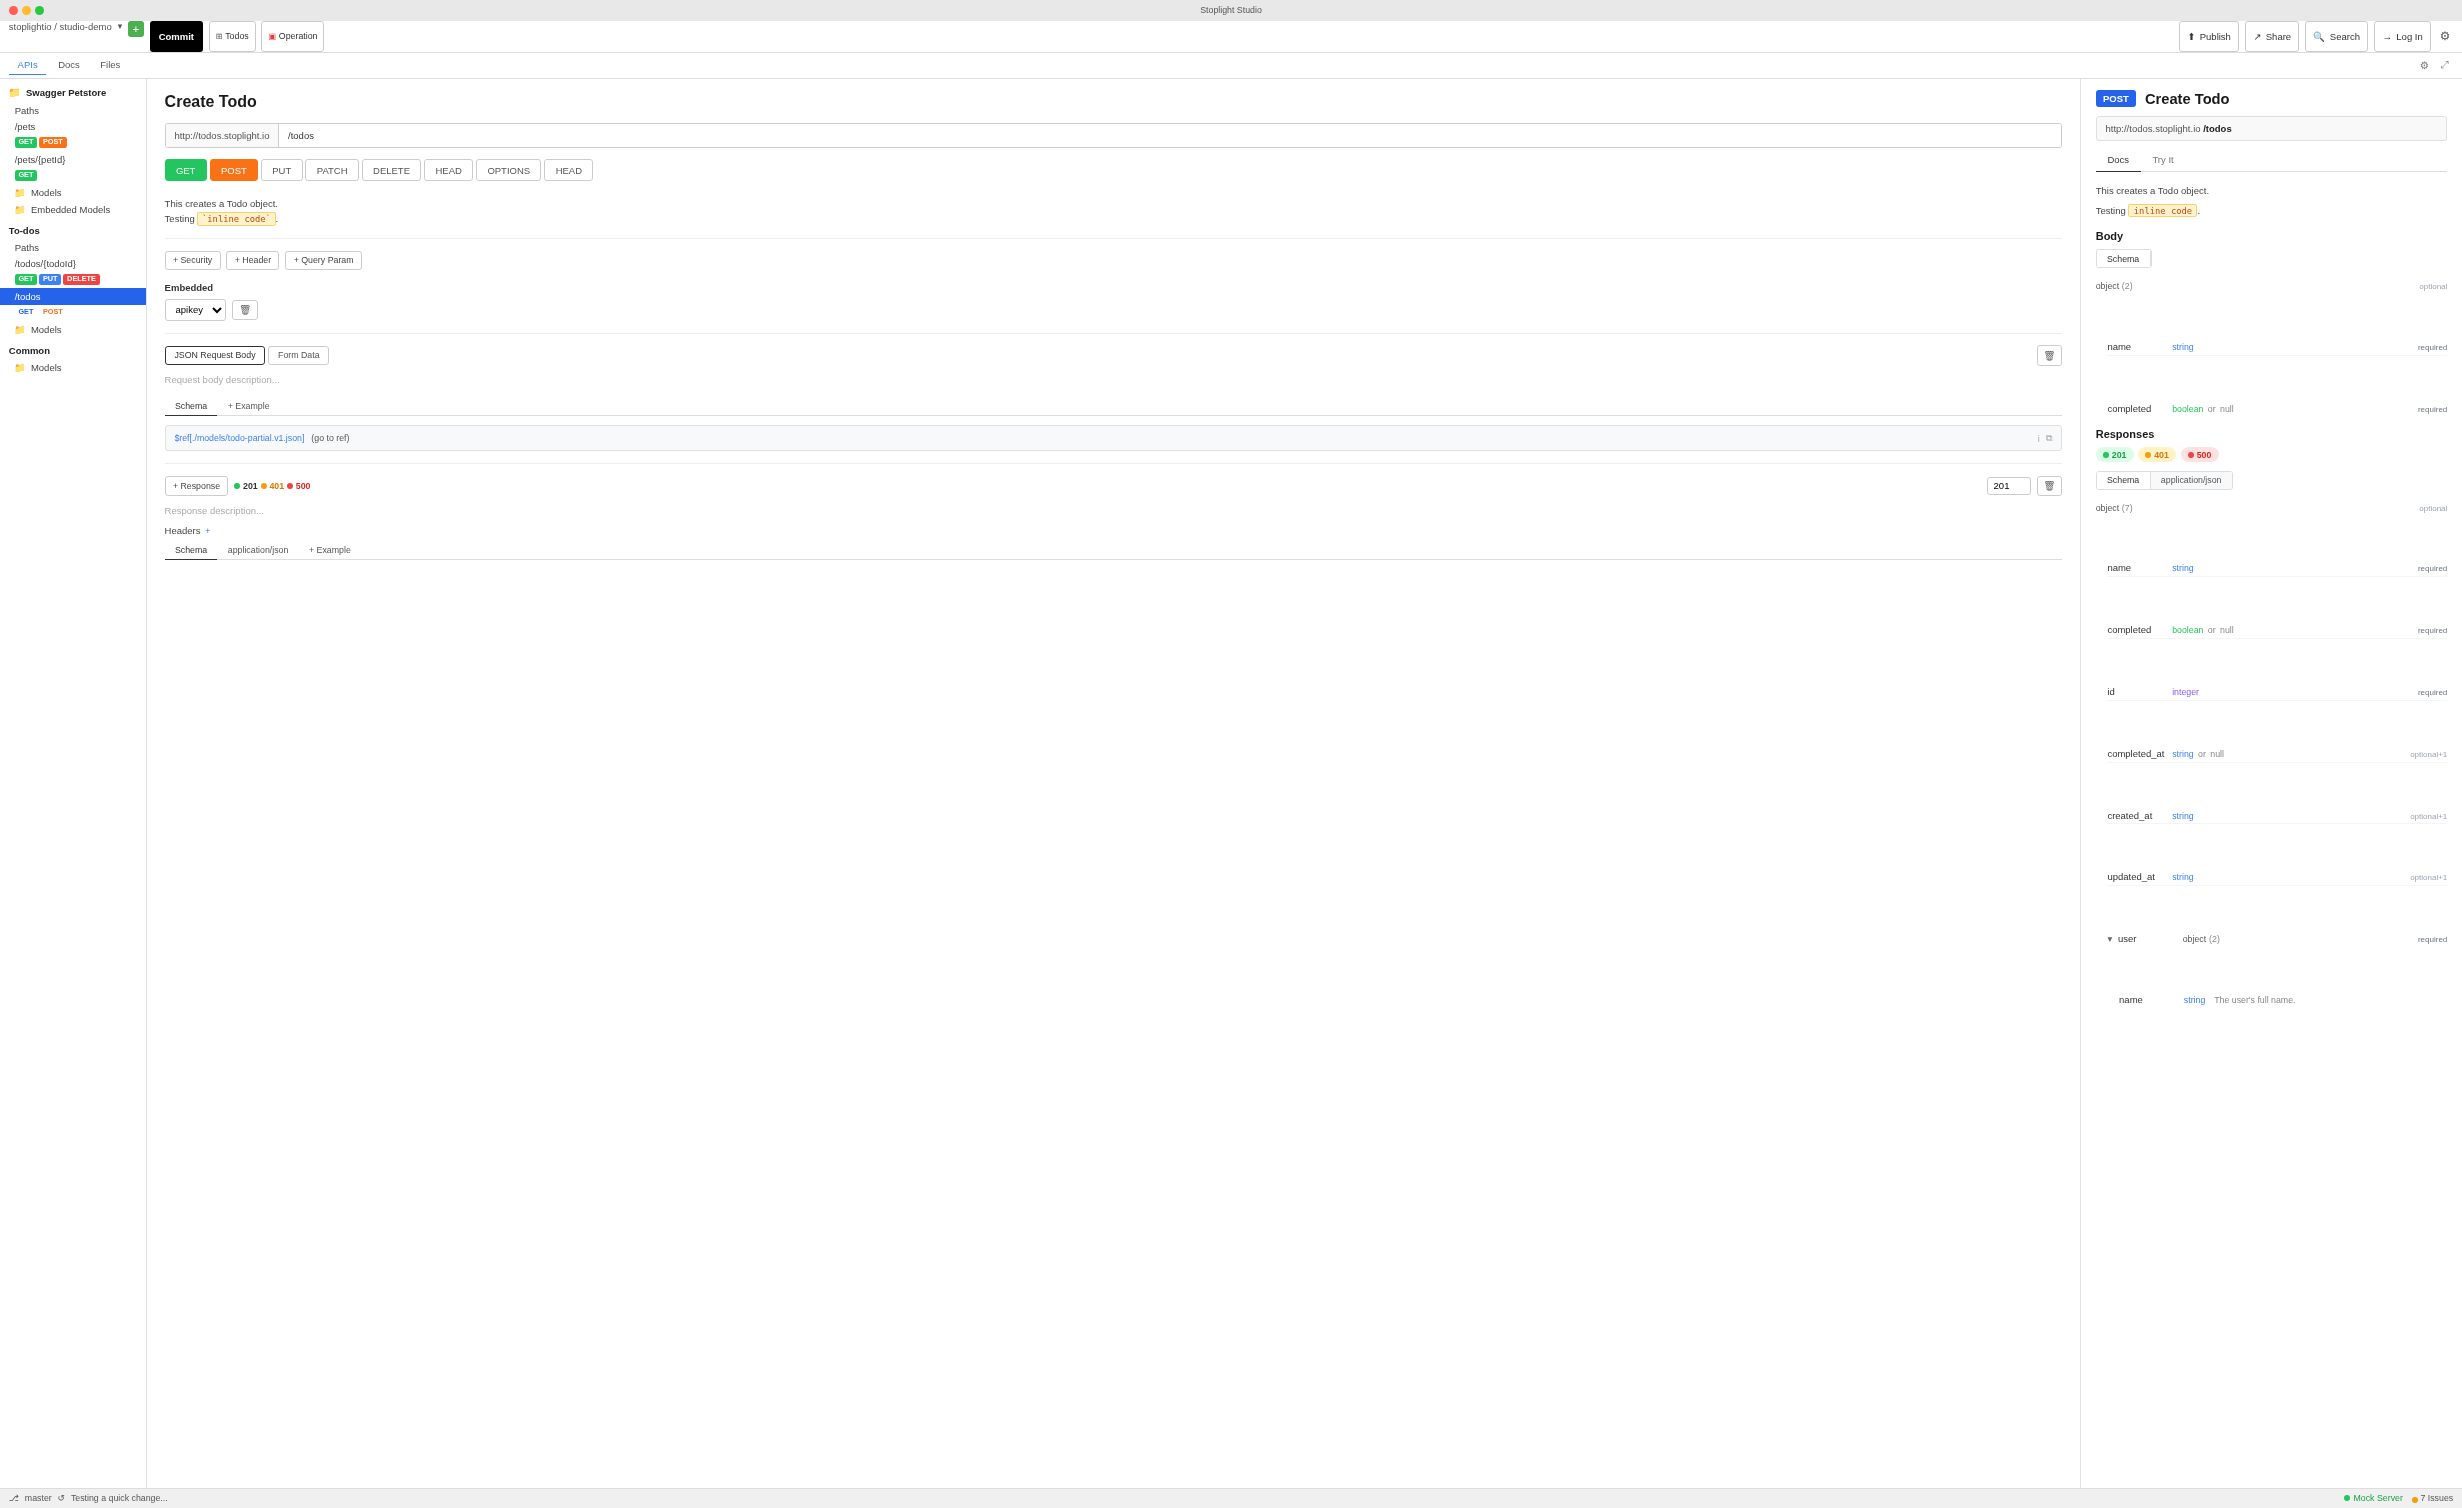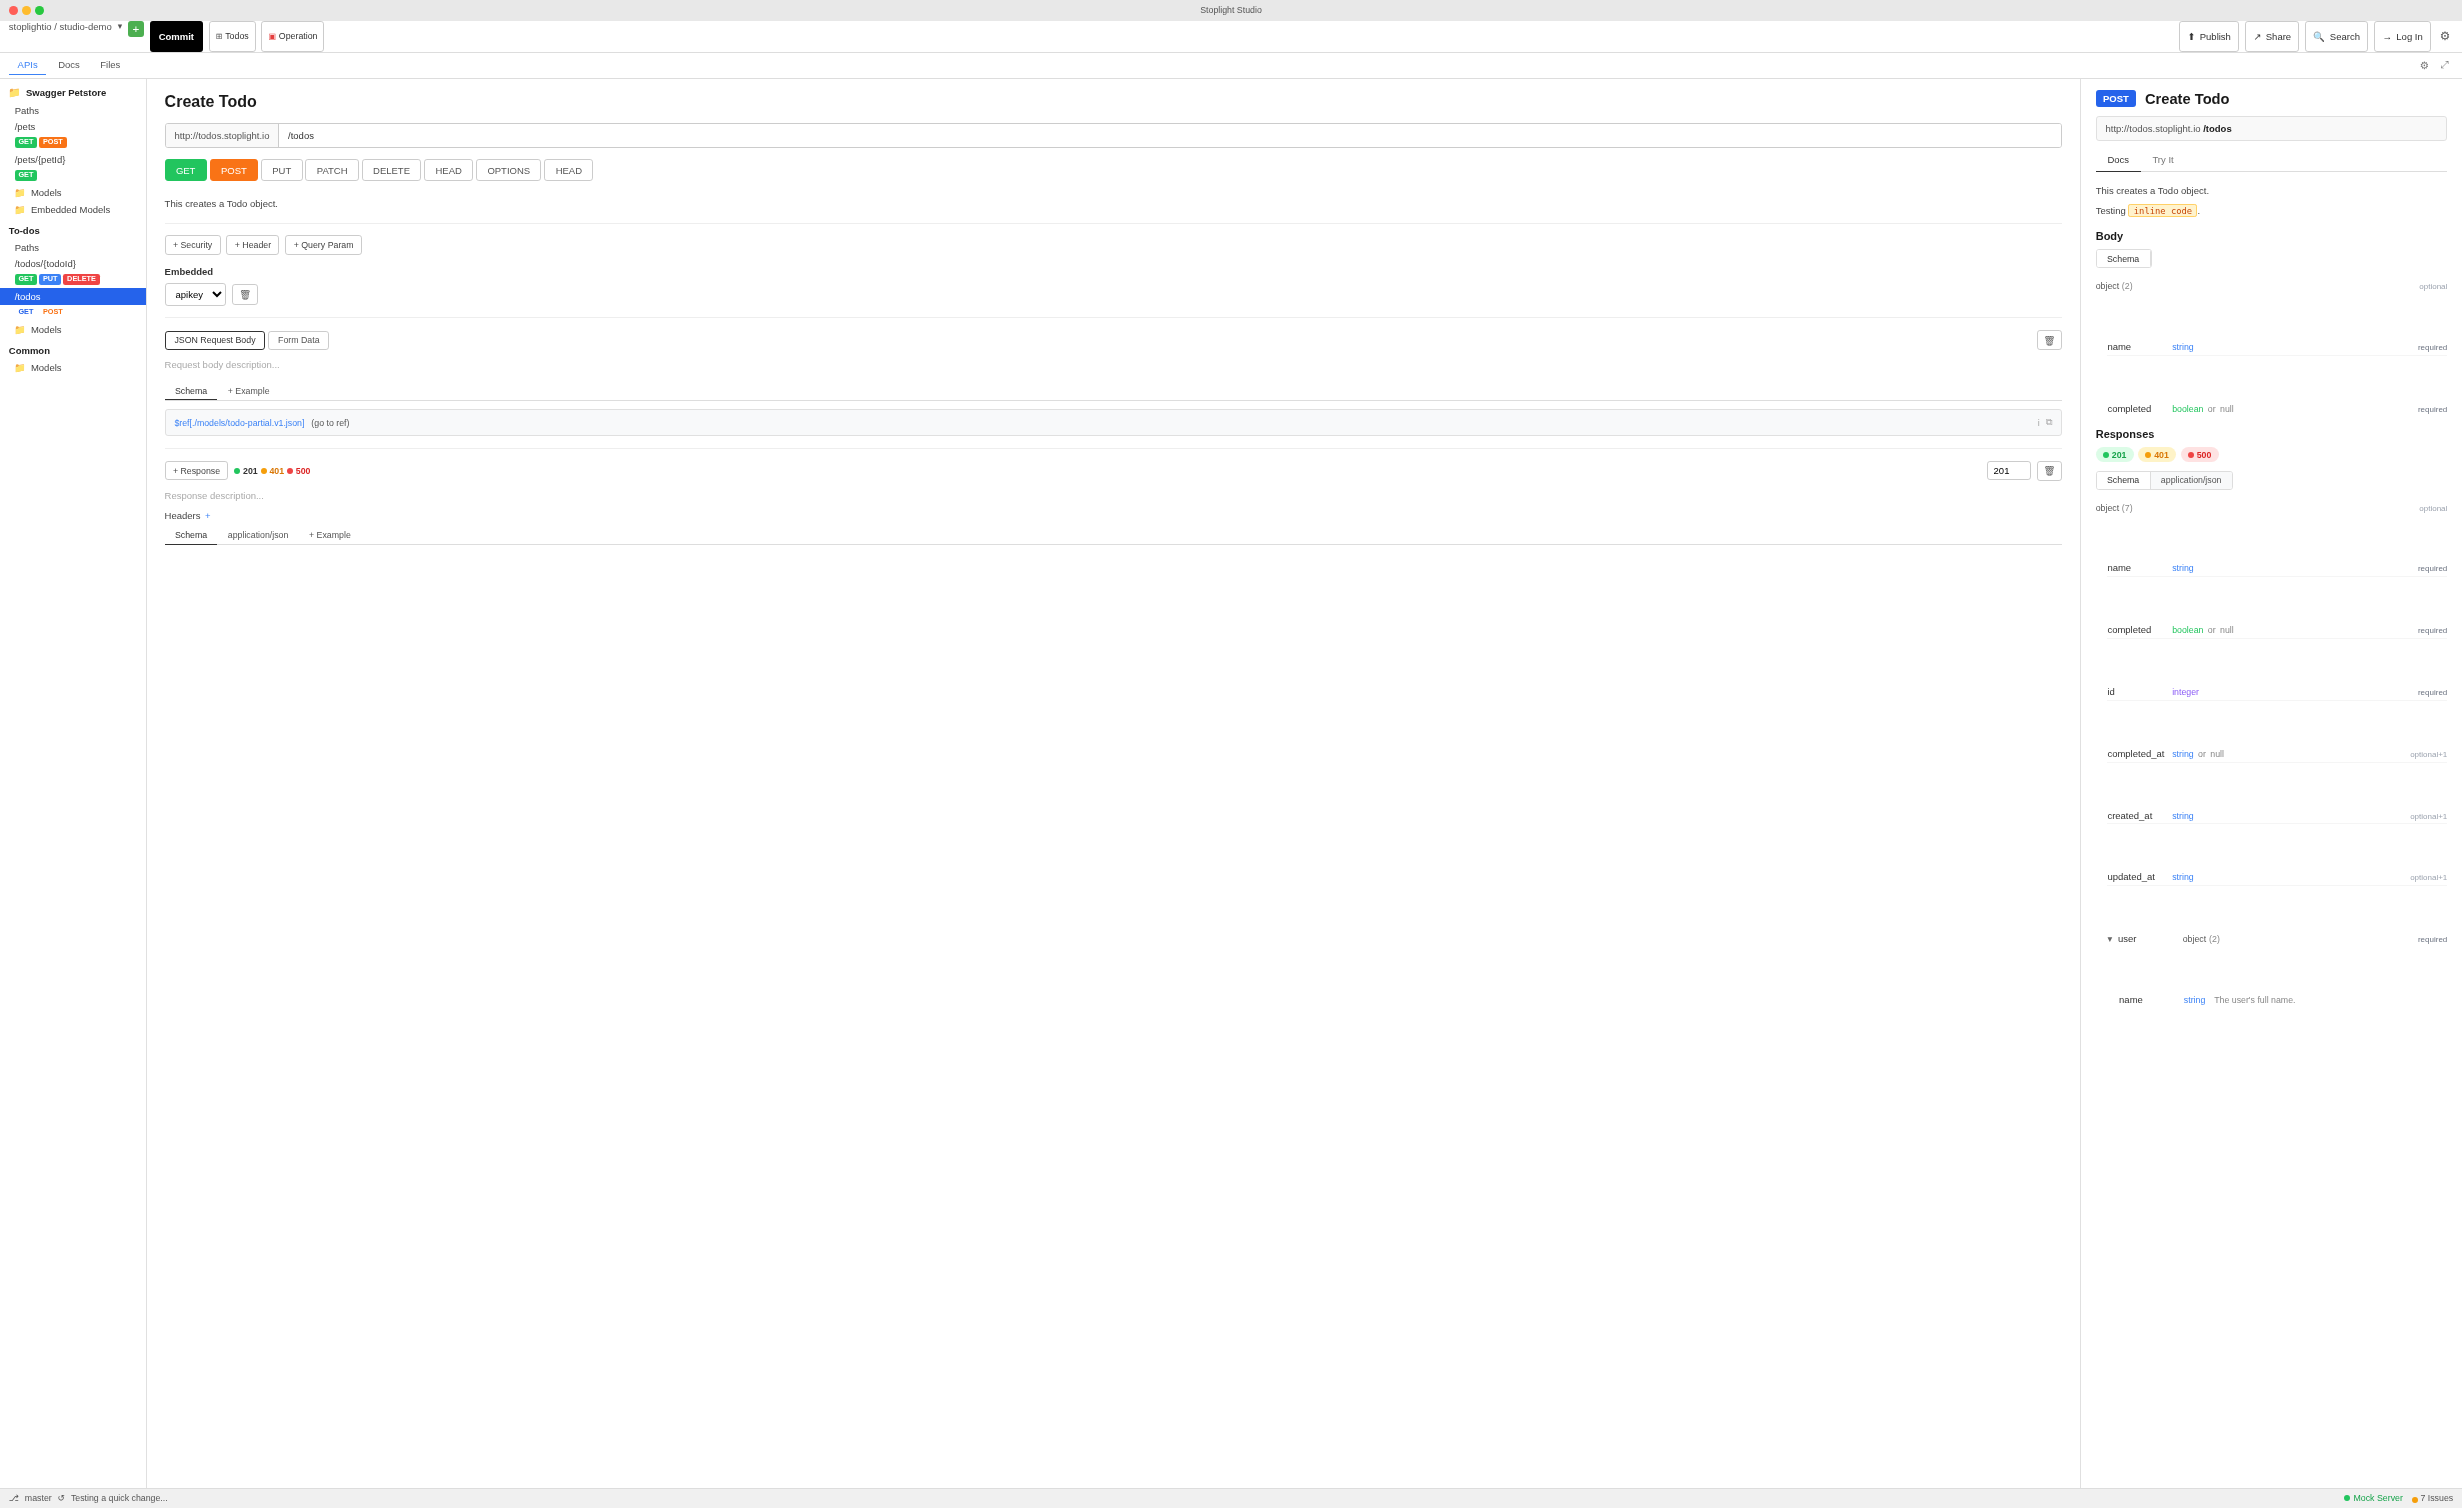--- a/index.html
+++ b/index.html
@@ -283,20 +283,23 @@
       <button class="method-tab">PUT</button>
       <button class="method-tab">PATCH</button>
       <button class="method-tab">DELETE</button>
       <button class="method-tab">HEAD</button>
       <button class="method-tab">OPTIONS</button>
       <button class="method-tab">HEAD</button>
     </div>
 
     <div class="description-area">
       <p>This creates a Todo object.</p>
+      <p>
+        <span>Testing </span><span class="inline-code">`inline code`</span><span>.</span>
+      </p>
     </div>
 
     <hr class="divider">
 
     <div class="add-row">
       <button class="add-btn">+ Security</button>
       <button class="add-btn">+ Header</button>
       <button class="add-btn">+ Query Param</button>
     </div>
 

